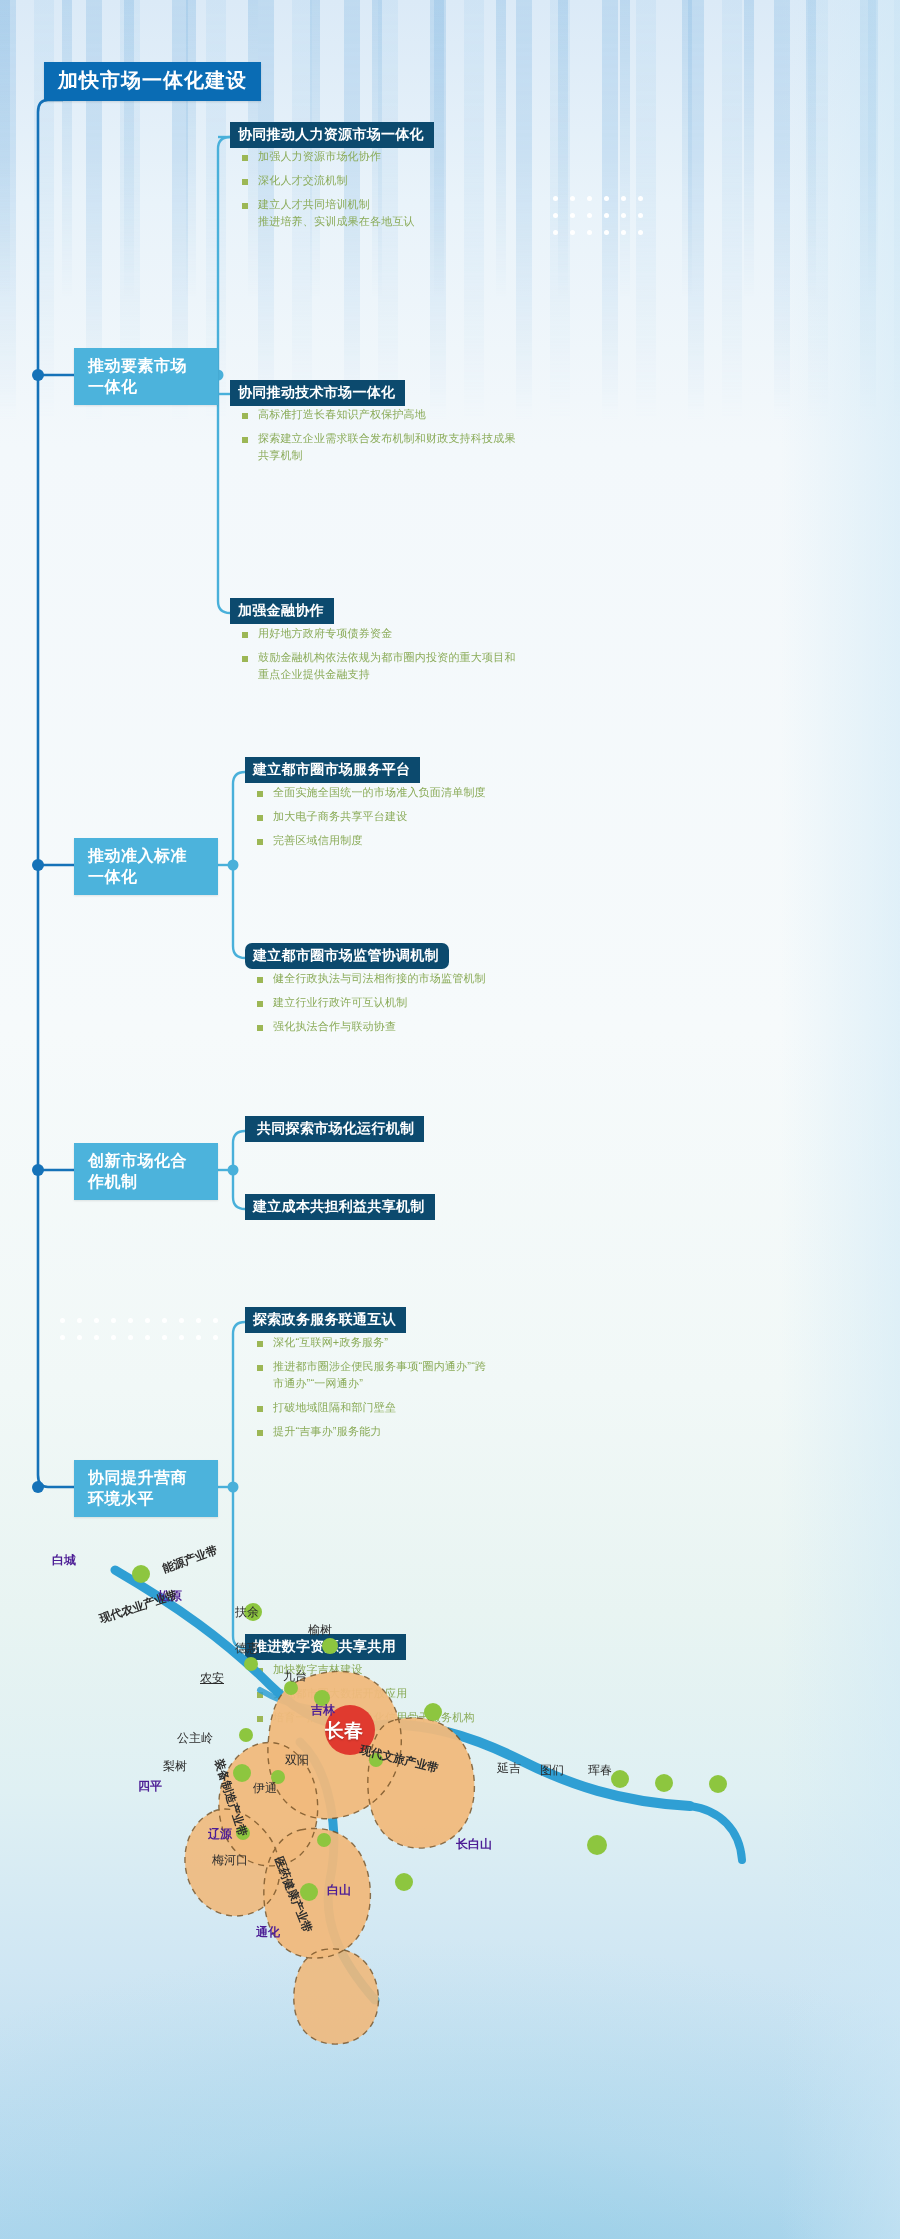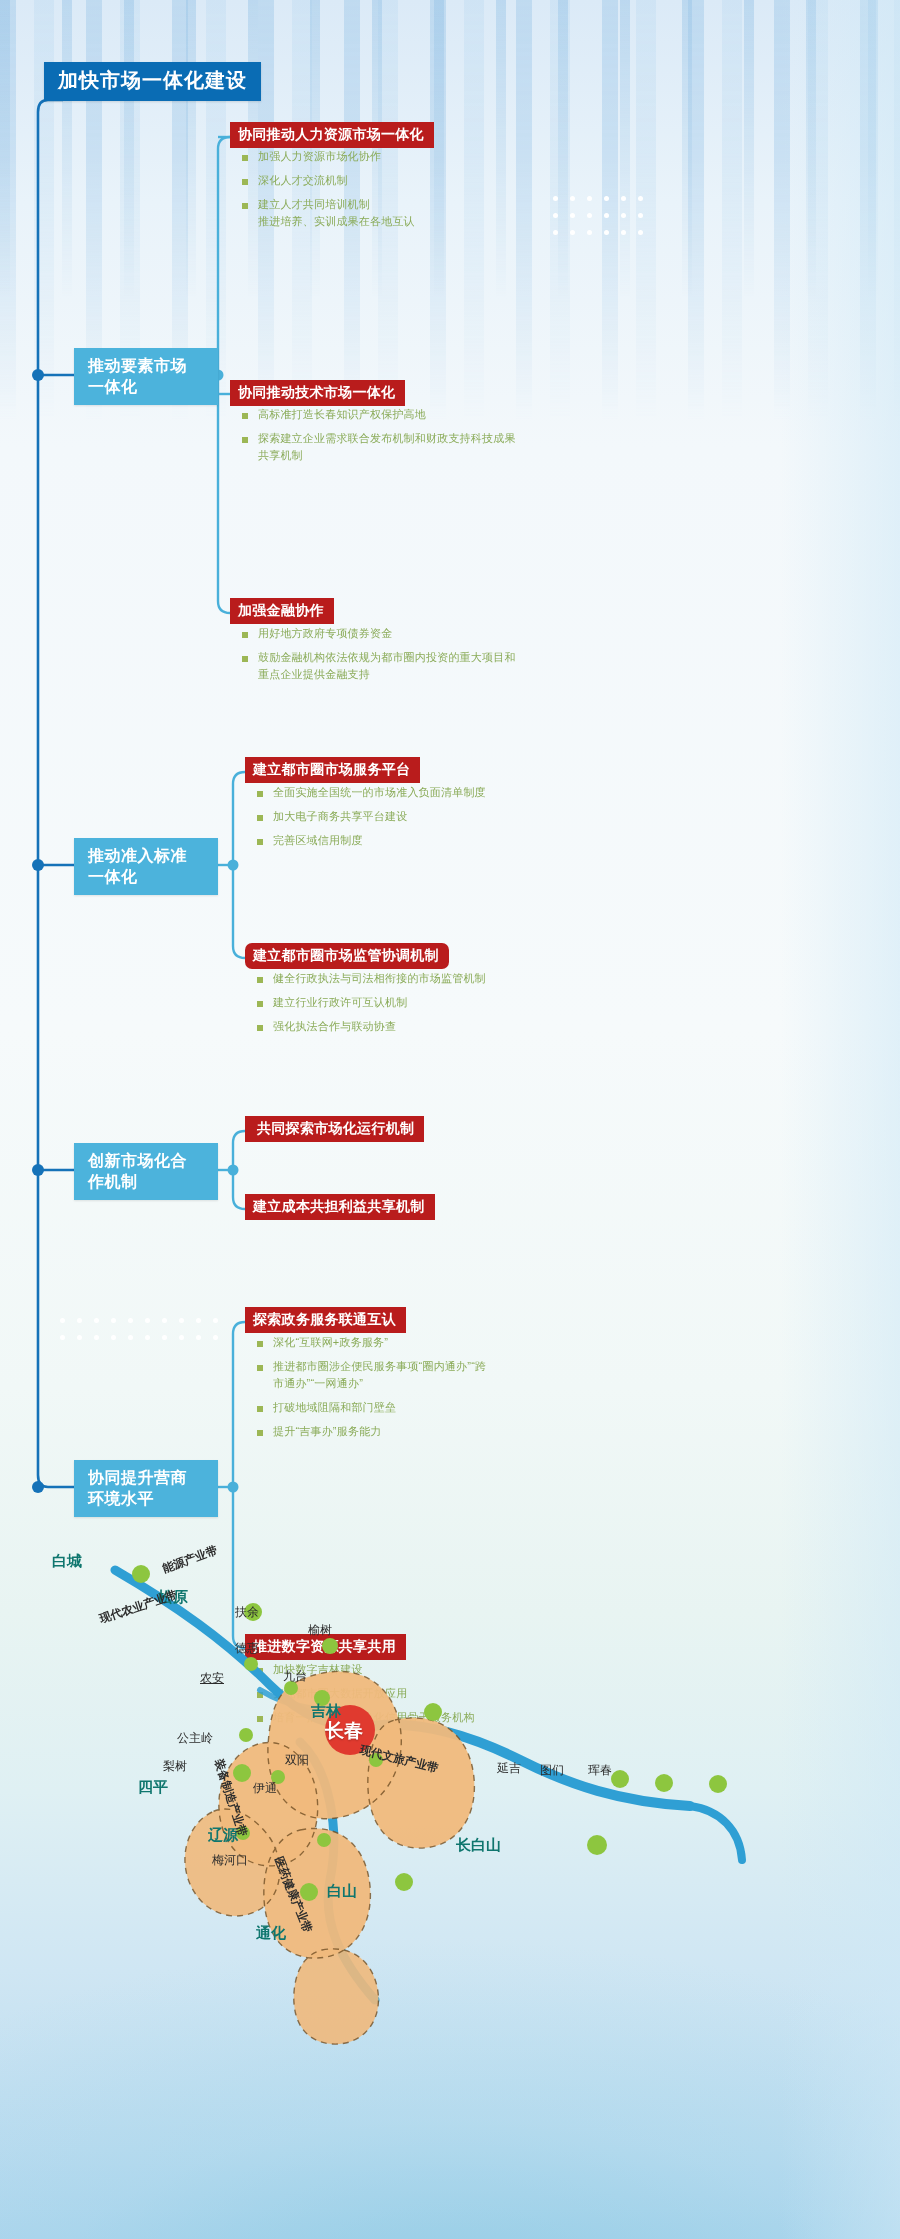--- a/index.html
+++ b/index.html
@@ -53,40 +53,40 @@
   }
 
   .lvl1{
     position:absolute;background:#4cb3dc;color:#fff;
     font-size:16px;font-weight:bold;line-height:1.32;
     padding:7px 10px 8px 14px;letter-spacing:.5px;
     box-shadow:0 1px 2px rgba(0,0,0,.10);
     width:120px;
   }
   .lvl2{
-    position:absolute;background:#b91c1c;color:#fff;
+    position:absolute;background:#0c4a6e;color:#fff;
     font-size:14px;font-weight:bold;line-height:1.2;
     padding:4px 10px 5px 8px;white-space:nowrap;letter-spacing:.3px;
   }
   .bullets{position:absolute;}
   .bullet{
     position:relative;color:#8aab58;font-size:11px;line-height:1.55;
     padding-left:18px;margin-bottom:7px;letter-spacing:.2px;
   }
   .bullet::before{
     content:"";position:absolute;left:2px;top:7px;
     width:6px;height:6px;background:#9cb755;
   }
   .bullet .cont{display:block;padding-left:0;}
 
   
   #geo{position:absolute;left:0;top:1530px;width:900px;height:700px;z-index:4;}
   .city{position:absolute;font-size:12px;color:#2b2b2b;white-space:nowrap;}
   .city.big{font-size:19px;font-weight:bold;color:#ffffff;text-shadow:0 1px 2px rgba(0,0,0,.25);}
-  .city.mid{font-size:15px;font-weight:bold;color:#0f766e;}
+  .city.mid{font-size:12px;font-weight:bold;color:#4c1d95;}
   .belt{position:absolute;font-size:11.5px;color:#2d2d2d;white-space:nowrap;font-weight:bold;}
 </style>
 </head>
 <body>
 
 <div id="bg">
   <div class="bg-base"></div>
   <div class="bg-stripes"></div>
   <div class="bg-stripes2"></div>
   <div class="bg-bottom-glow"></div>

